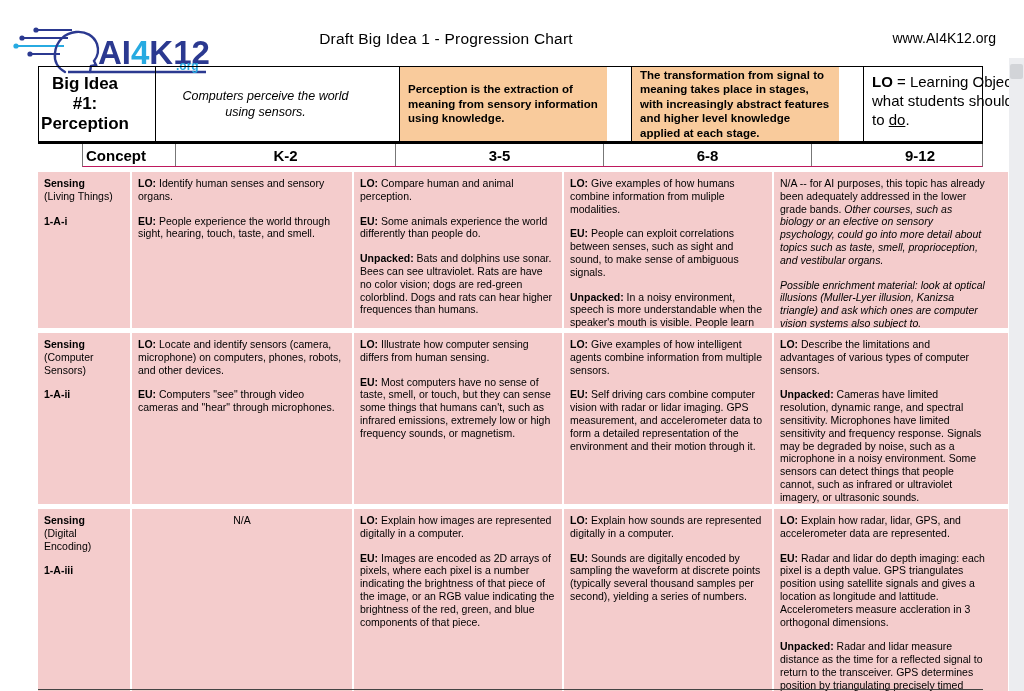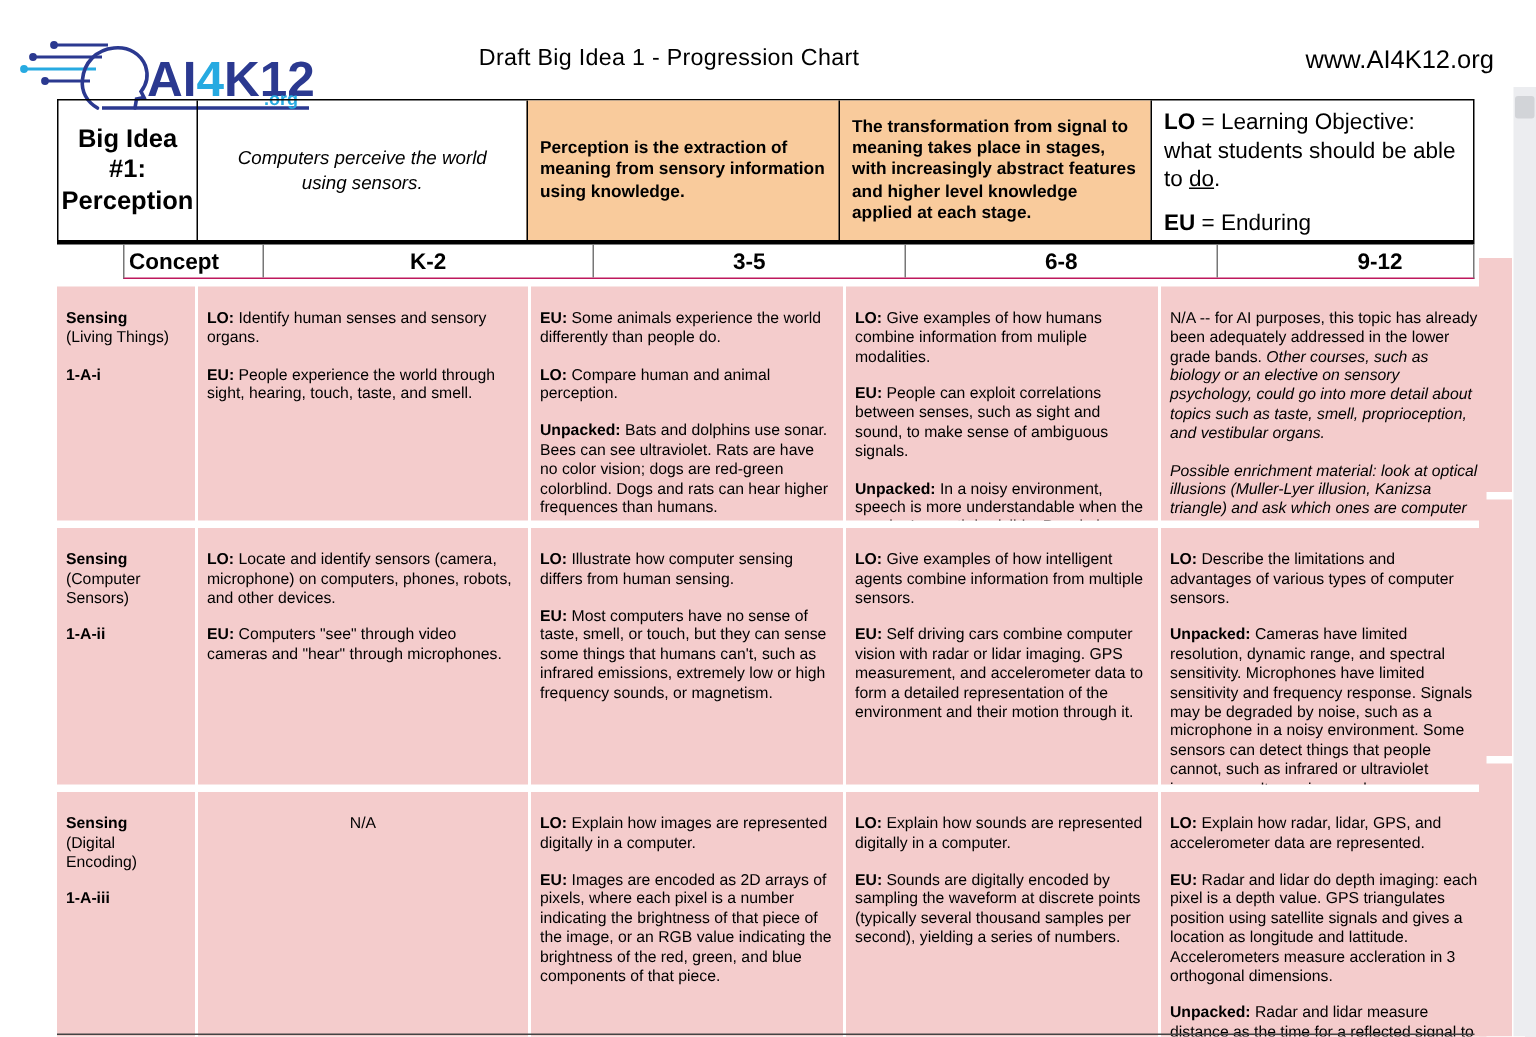--- a/index.html
+++ b/index.html
@@ -4,47 +4,47 @@
 <style>
   * { margin:0; padding:0; box-sizing:border-box; }
   html,body { width:1024px; height:691px; background:#fff; overflow:hidden;
               font-family:"Liberation Sans", sans-serif; color:#000; position:relative; }
 
   
   .top-band { position:absolute; left:0; top:0; width:1024px; height:62px; background:#fff; }
   .logo-wrap { position:absolute; left:10px; top:20px; width:215px; height:58px; }
   .doc-title { position:absolute; left:0; top:30px; width:892px; text-align:center;
                font-size:15.5px; letter-spacing:0.2px; }
-  .site-url  { position:absolute; right:28px; top:30px; font-size:17px; }
+  .site-url  { position:absolute; right:28px; top:30px; font-size:14px; }
 
   
   .tbl { position:absolute; left:38px; top:66px; width:945px; }
   .grid-row { display:grid; grid-template-columns:92px 220px 208px 208px 217px; }
 
   
-  .band-row { height:97px; border:1px solid #000; border-bottom:3px solid #000; }
+  .band-row { height:78px; border:1px solid #000; border-bottom:3px solid #000;gap:24px; }
   .band-row .cell { border-left:1px solid #000; overflow:hidden; }
   .band-row .cell:first-child { border-left:none; }
   .cell-bigidea { display:flex; align-items:center; justify-content:center; text-align:center;
                   font-weight:bold; font-size:17px; line-height:1.18; padding:2px; }
   .cell-k2stmt  { display:flex; align-items:center; justify-content:center; text-align:center;
                   font-style:italic; font-size:12.5px; line-height:1.3; padding:4px 14px; }
   .cell-orange  { background:var(--orange,#f9cb9c); display:flex; align-items:center; justify-content:center;
                   text-align:left; font-weight:bold; font-size:11.5px; line-height:1.25; padding:4px 8px; }
   .cell-legend  { font-size:15px; line-height:1.25; padding:6px 8px; }
   .cell-legend .para { margin-bottom:11px; }
 
   
   .concept-row { height:23px; border-left:1px solid #777; border-right:1px solid #777;
                  border-bottom:1px solid #be185d;margin-left:44px; }
   .concept-row .cell { border-left:1px solid #777; font-weight:bold; font-size:15px;
                        display:flex; align-items:center; justify-content:center; }
   .concept-row .cell:first-child { border-left:none; justify-content:flex-start; padding-left:3px; }
   .body-row { background:#fff; grid-column-gap:2px; margin-top:5px; }
-  .body-row .cell { background:var(--pink,#f4cccc); overflow:hidden; padding:15px 6px;
+  .body-row .cell { background:var(--pink,#f4cccc); overflow:hidden; padding:5px 6px;
                     font-size:10.5px; line-height:1.22; }
   .row-1 { height:156px; } .row-2 { height:171px; } .row-3 { height:182px; }
   .para { margin-bottom:12px; }
   .para:last-child { margin-bottom:0; }
   .c-title { font-weight:bold; }
   .c-code  { font-weight:bold; margin-top:12px; }
   .cell.center { text-align:center; }
   .seg-b { font-weight:bold; } .seg-i { font-style:italic; } .seg-u { text-decoration:underline; }
 
   
@@ -117,22 +117,22 @@
         <div class="cell concept-cell">
           <div class="c-title">Sensing</div>
           <div class="c-sub">(Living Things)</div>
           <div class="c-code">1-A-i</div>
         </div>
         <div class="cell grade-cell">
           <div class="para"><span class="seg-b">LO:</span><span> Identify human senses and sensory organs.</span></div>
           <div class="para"><span class="seg-b">EU:</span><span> People experience the world through sight, hearing, touch, taste, and smell.</span></div>
         </div>
         <div class="cell grade-cell">
+          <div class="para"><span class="seg-b">LO:</span><span> Compare human and animal perception.</span></div>
           <div class="para"><span class="seg-b">EU:</span><span> Some animals experience the world differently than people do.</span></div>
-          <div class="para"><span class="seg-b">LO:</span><span> Compare human and animal perception.</span></div>
           <div class="para"><span class="seg-b">Unpacked:</span><span> Bats and dolphins use sonar. Bees can see ultraviolet. Rats are have no color vision; dogs are red-green colorblind. Dogs and rats can hear higher frequences than humans.</span></div>
         </div>
         <div class="cell grade-cell">
           <div class="para"><span class="seg-b">LO:</span><span> Give examples of how humans combine information from muliple modalities.</span></div>
           <div class="para"><span class="seg-b">EU:</span><span> People can exploit correlations between senses, such as sight and sound, to make sense of ambiguous signals.</span></div>
           <div class="para"><span class="seg-b">Unpacked:</span><span> In a noisy environment, speech is more understandable when the speaker's mouth is visible. People learn the sounds associated with various actions (such as dropping an object) and can recognize when the sound doesn't match their expectation.</span></div>
         </div>
         <div class="cell grade-cell">
           <div class="para"><span>N/A -- for AI purposes, this topic has already been adequately addressed in the lower grade bands. </span><span class="seg-i">Other courses, such as biology or an elective on sensory psychology, could go into more detail about topics such as taste, smell, proprioception, and vestibular organs.</span></div>
           <div class="para"><span class="seg-i">Possible enrichment material: look at optical illusions (Muller-Lyer illusion, Kanizsa triangle) and ask which ones are computer vision systems also subject to.</span></div>

